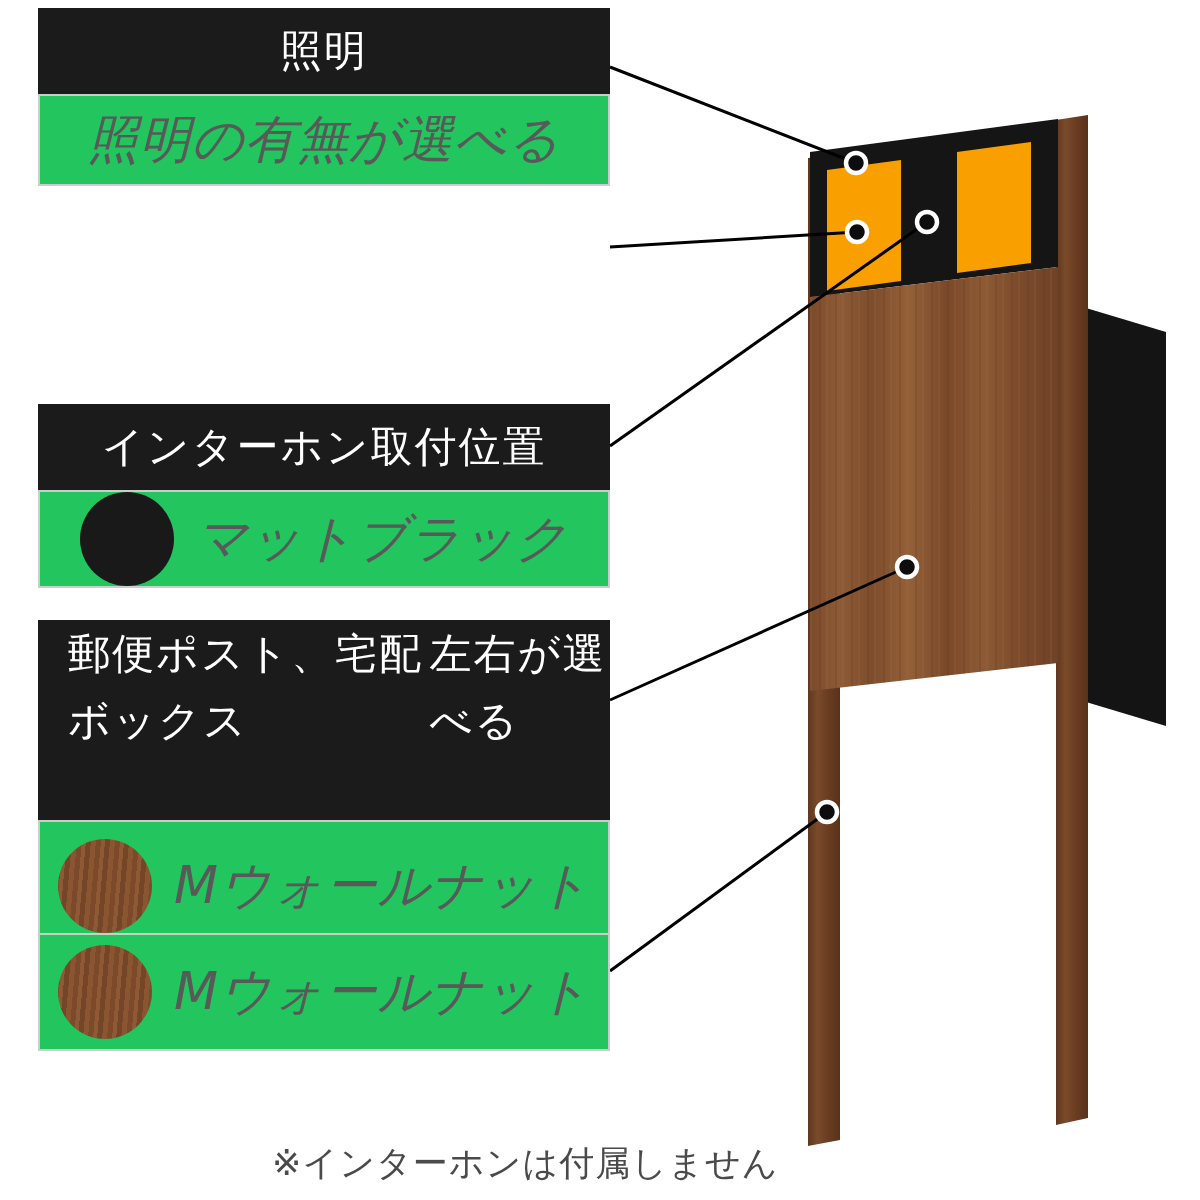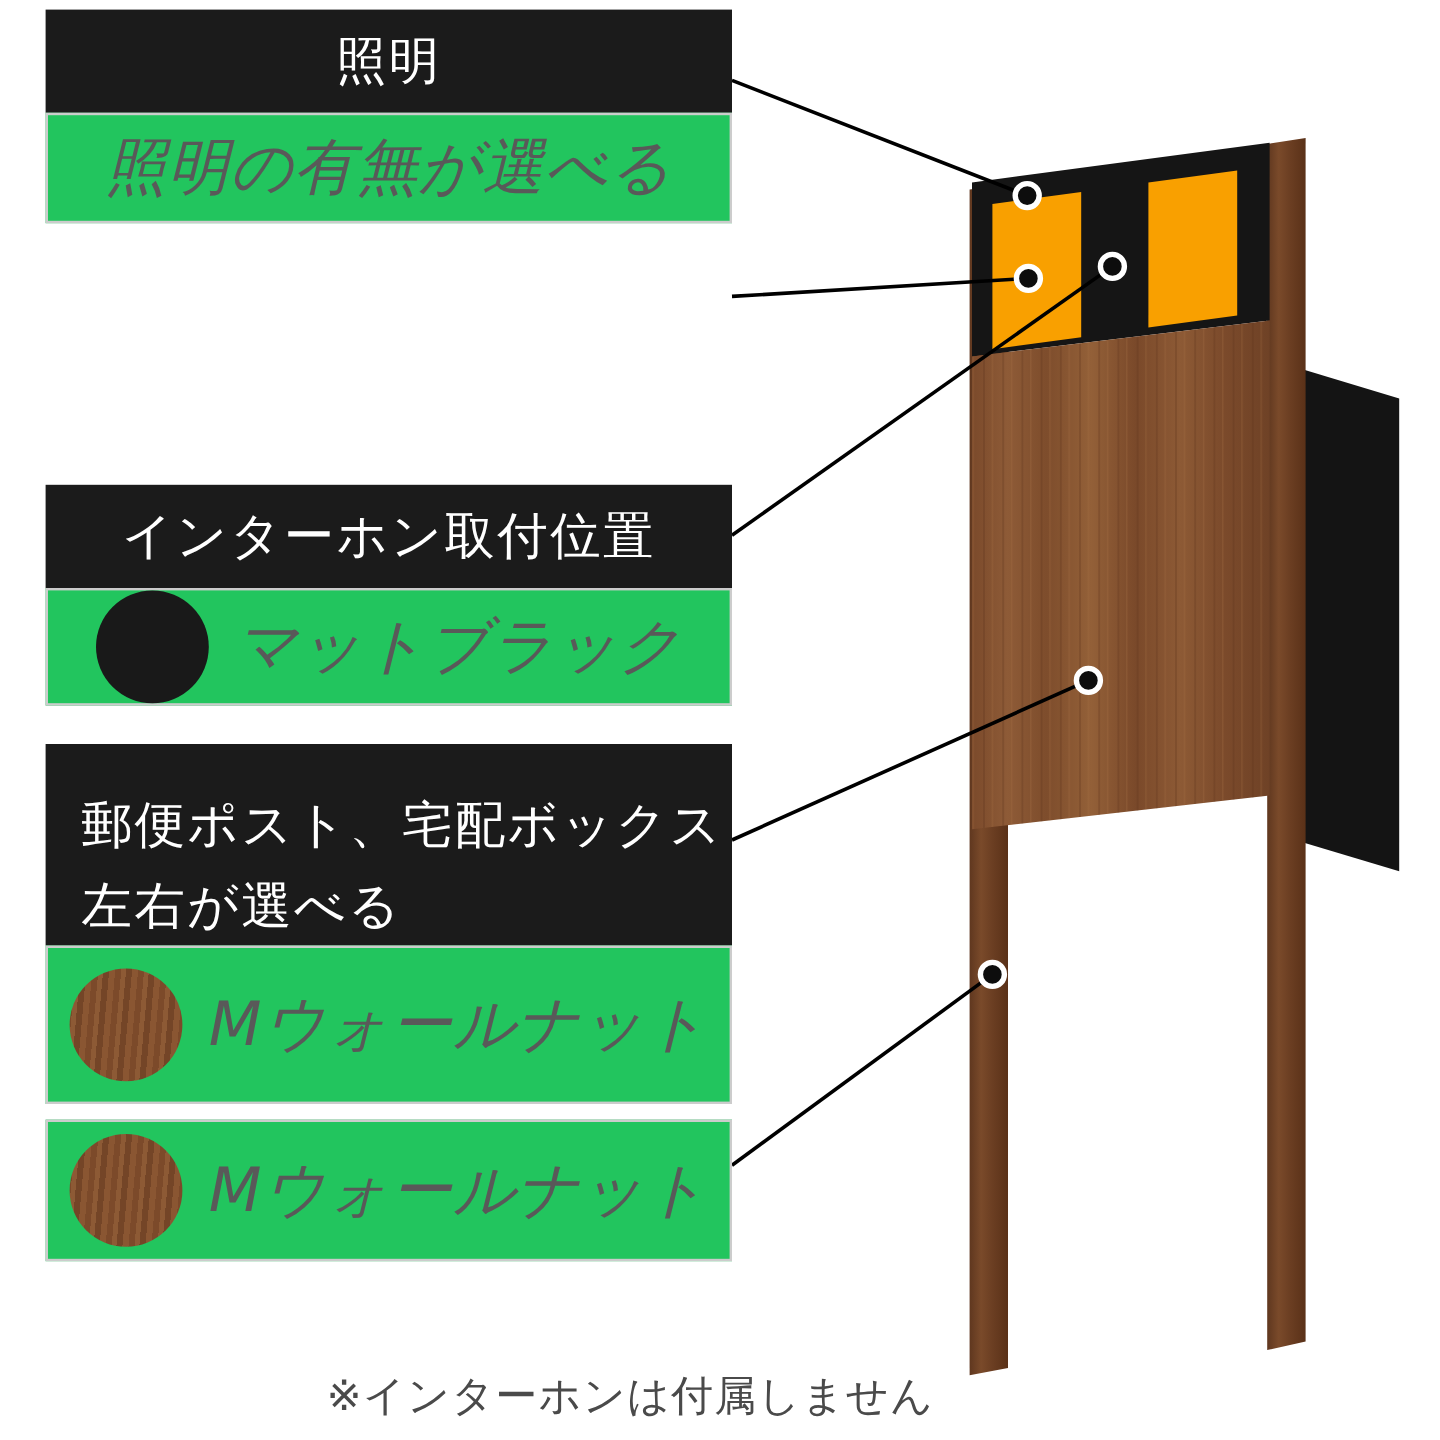--- a/index.html
+++ b/index.html
@@ -16,22 +16,22 @@
   }
   .callout-body{
     background:#22c55e;border:2px solid #cccccc;box-sizing:border-box;
     display:flex;align-items:center;justify-content:center;gap:22px;
     color:#595959;font-size:51px;letter-spacing:1px;font-style:italic;
   }
   #c1{top:8px}   #c1 .callout-body{height:92px}
   #c2{top:210px} #c2 .callout-body{height:92px}
   #c3{top:404px} #c3 .callout-body{height:98px}
   #c4{top:620px}
-  #c4 .callout-header{height:168px;flex-direction:column;align-items:flex-start;
-      justify-content:flex-end;padding-left:30px;line-height:1.6;}
+  #c4 .callout-header{height:200px;flex-direction:row;align-items:flex-start;
+      justify-content:flex-start;padding-left:30px;line-height:1.6;}
   #c4 .callout-body{height:132px}
   #c5{top:933px} #c5 .callout-body{height:118px}
 
   .swatch{width:94px;height:94px;border-radius:50%;flex:0 0 auto;}
   .swatch-black{background:#191919;}
   .swatch-wood{background:repeating-linear-gradient(95deg,
       #7c4a2a 0 5px,#8d5a35 5px 9px,#744527 9px 14px,#8a5632 14px 19px);}
 
   .note{
     position:absolute;right:28px;top:1140px;width:900px;

